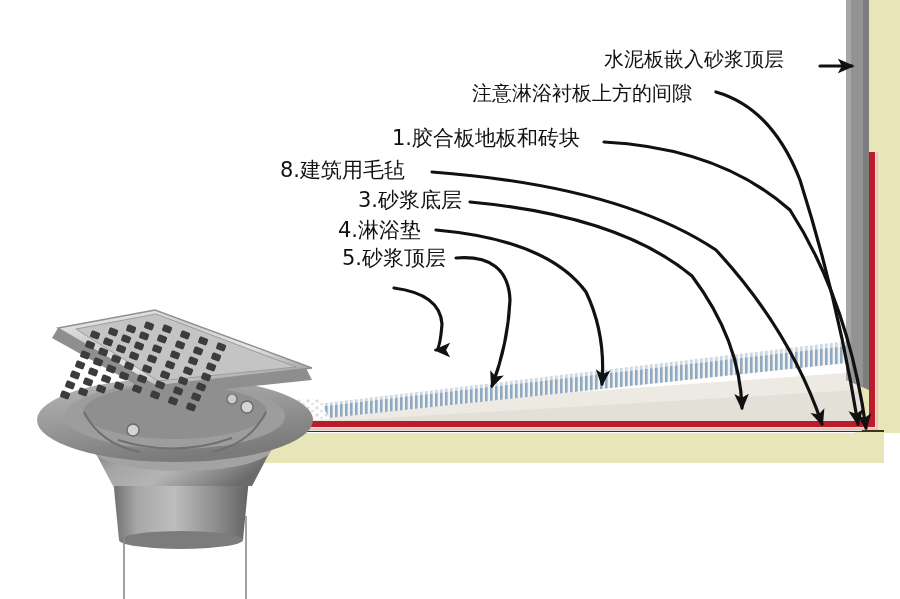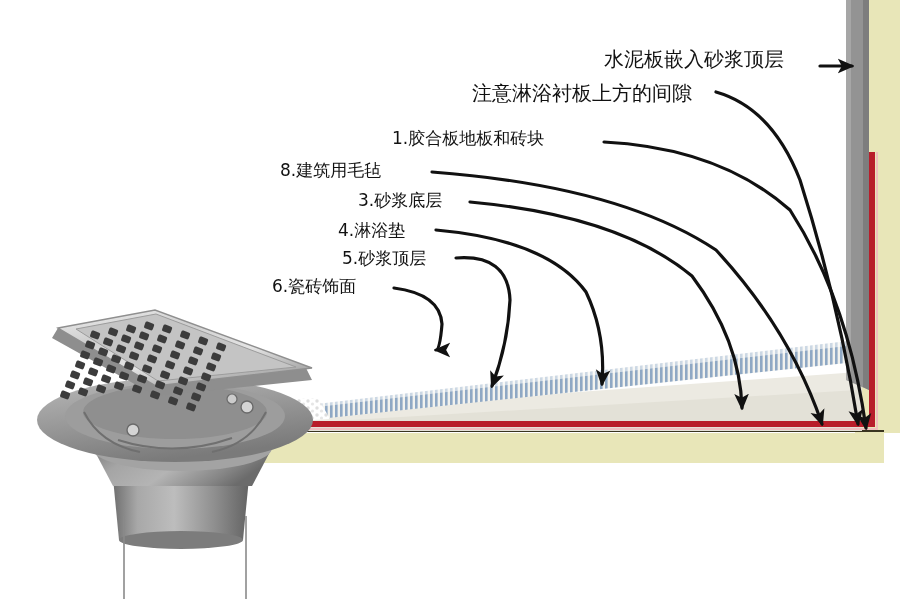--- a/index.html
+++ b/index.html
@@ -26,21 +26,21 @@
   .label {
     position: absolute;
     color: #111111;
     font-size: 20px;
     line-height: 25px;
     white-space: nowrap;
     font-family: "DejaVu Sans", "Liberation Sans", sans-serif;
     letter-spacing: 0px;
   }
   .label-num {
-    font-size: 17px;
+    font-size: 21px;
   }
   .lbl-cement   { left: 604px; top: 47px; }
   .lbl-gap      { left: 436px; top: 81px; margin-left: 36px; }
   .lbl-1        { left: 392px; top: 126px; }
   .lbl-2        { left: 280px; top: 158px; }
   .lbl-3        { left: 358px; top: 188px; }
   .lbl-4        { left: 338px; top: 218px; }
   .lbl-5        { left: 342px; top: 246px; }
   .lbl-6        { left: 272px; top: 274px; }
 </style>
@@ -257,15 +257,14 @@
   <div class="label label-num lbl-1">1.胶合板地板和砖块</div>
 
   <div class="label label-num lbl-2">8.建筑用毛毡</div>
 
   <div class="label label-num lbl-3">3.砂浆底层</div>
 
   <div class="label label-num lbl-4">4.淋浴垫</div>
 
   <div class="label label-num lbl-5">5.砂浆顶层</div>
 
-  <div class="label label-num lbl-6">6.瓷砖饰面</div>
 
 </div>
 
 </body></html>

